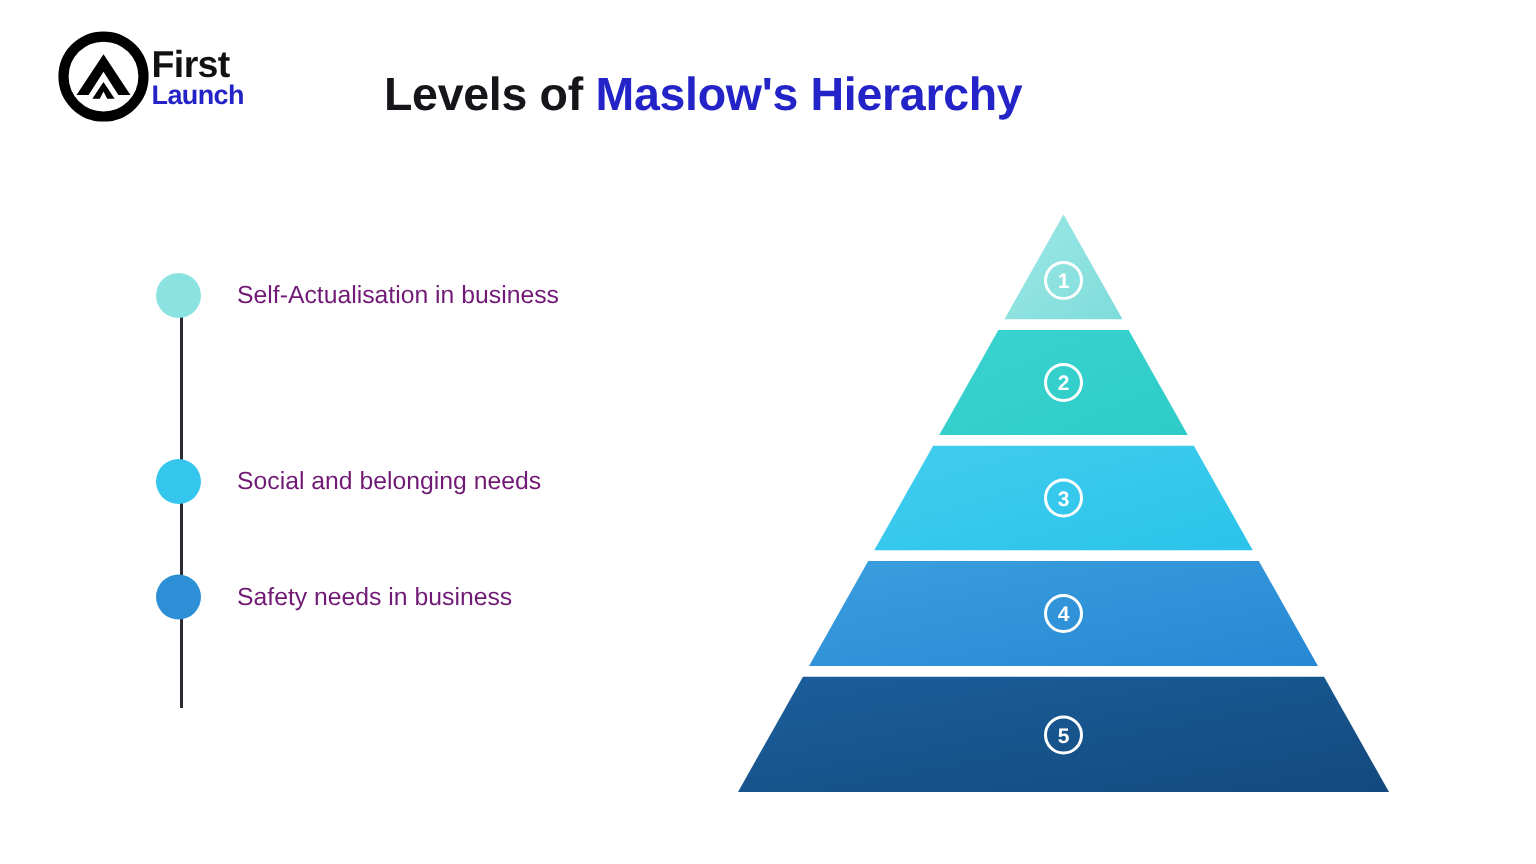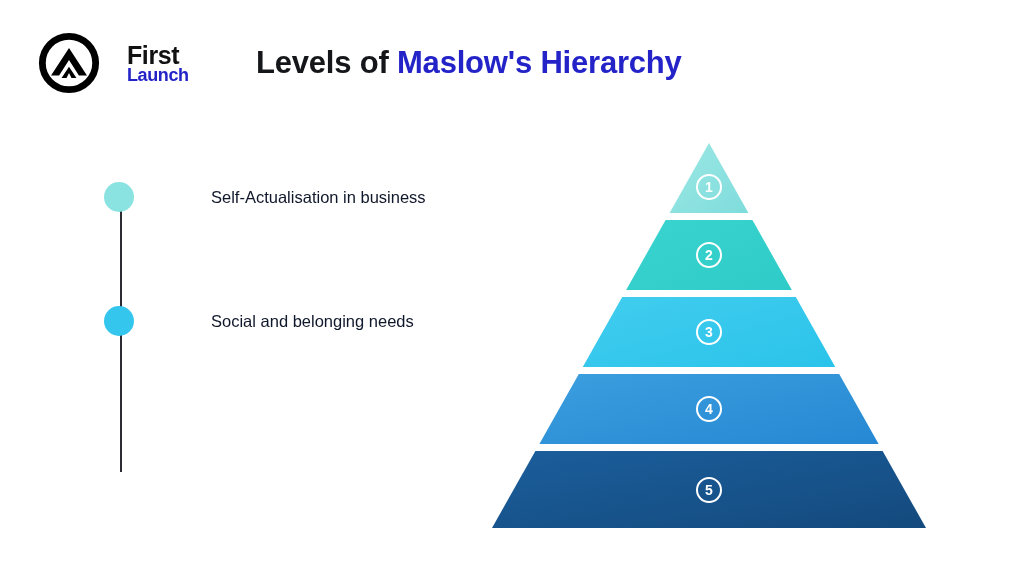--- a/index.html
+++ b/index.html
@@ -13,24 +13,24 @@
     position: relative;
     overflow: hidden;
     font-family: "Liberation Sans", sans-serif;
     background: #ffffff;
   }
 
   
   #logo {
     position: absolute;
     left: 38px;
-    top: 32px;
+    top: 20px;
     display: flex;
     align-items: center;
-    gap: 27px;
+    gap: 1px;
   }
   #logo-mark {
     width: 62px;
     height: 62px;
     flex: 0 0 62px;
   }
   #logo-wordmark {
     display: flex;
     flex-direction: column;
     line-height: 0.92;
@@ -87,23 +87,23 @@
   }
   .tl-dot {
     width: 30px;
     height: 30px;
     border-radius: 50%;
     flex: 0 0 30px;
     position: relative;
     z-index: 2;
   }
   .tl-label {
-    margin-left: 77px;
+    margin-left: 24px;
     font-size: 16.5px;
-    color: #0f172a;
+    color: #701a75;
     white-space: nowrap;
   }
 
   
   #pyramid {
     position: absolute;
     left: 492px;
     top: 143px;
     width: 434px;
     height: 385px;
@@ -160,20 +160,24 @@
   <div id="timeline-line" style="background: rgb(43, 43, 49);"></div>
 
 <div class="tl-item" style="top: 0px;">
       <span class="tl-dot" style="background: rgb(138, 227, 224);"></span>
       <span class="tl-label">Self-Actualisation in business</span>
     </div>
     <div class="tl-item" style="top: 124px;">
       <span class="tl-dot" style="background: rgb(52, 198, 236);"></span>
       <span class="tl-label">Social and belonging needs</span>
     </div>
+    <div class="tl-item" style="top: 201px;">
+      <span class="tl-dot" style="background: rgb(45, 143, 213);"></span>
+      <span class="tl-label">Safety needs in business</span>
+    </div>
   </div>
 
 <div id="pyramid">
 
 <div class="pyr-level" style="top: 0px; height: 70px;">
       <svg class="pyr-shape" viewBox="0 0 434 70" preserveAspectRatio="none" width="434" height="70">
         <defs>
           <linearGradient id="g0" x1="0" y1="0" x2="1" y2="1">
             <stop offset="0%" stop-color="#9ce8e4"></stop>
             <stop offset="100%" stop-color="#7fdcdc"></stop>

